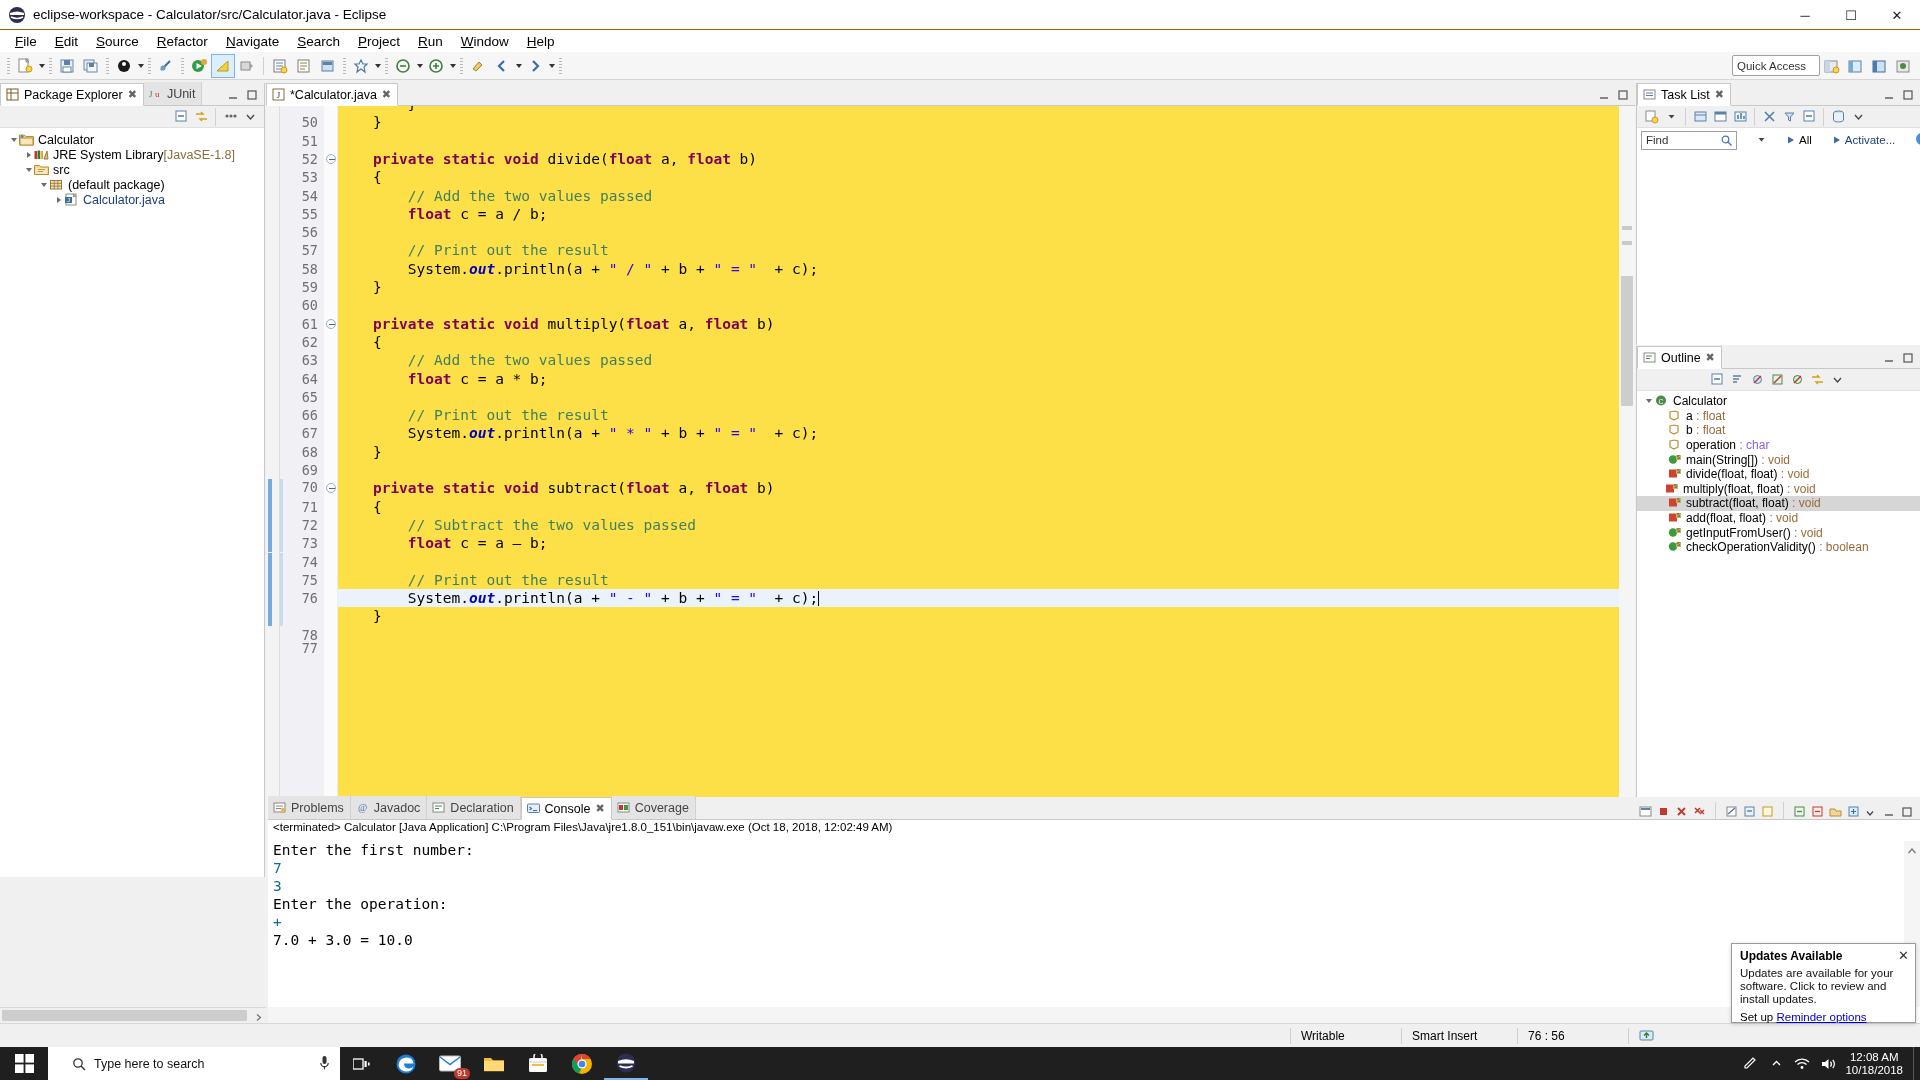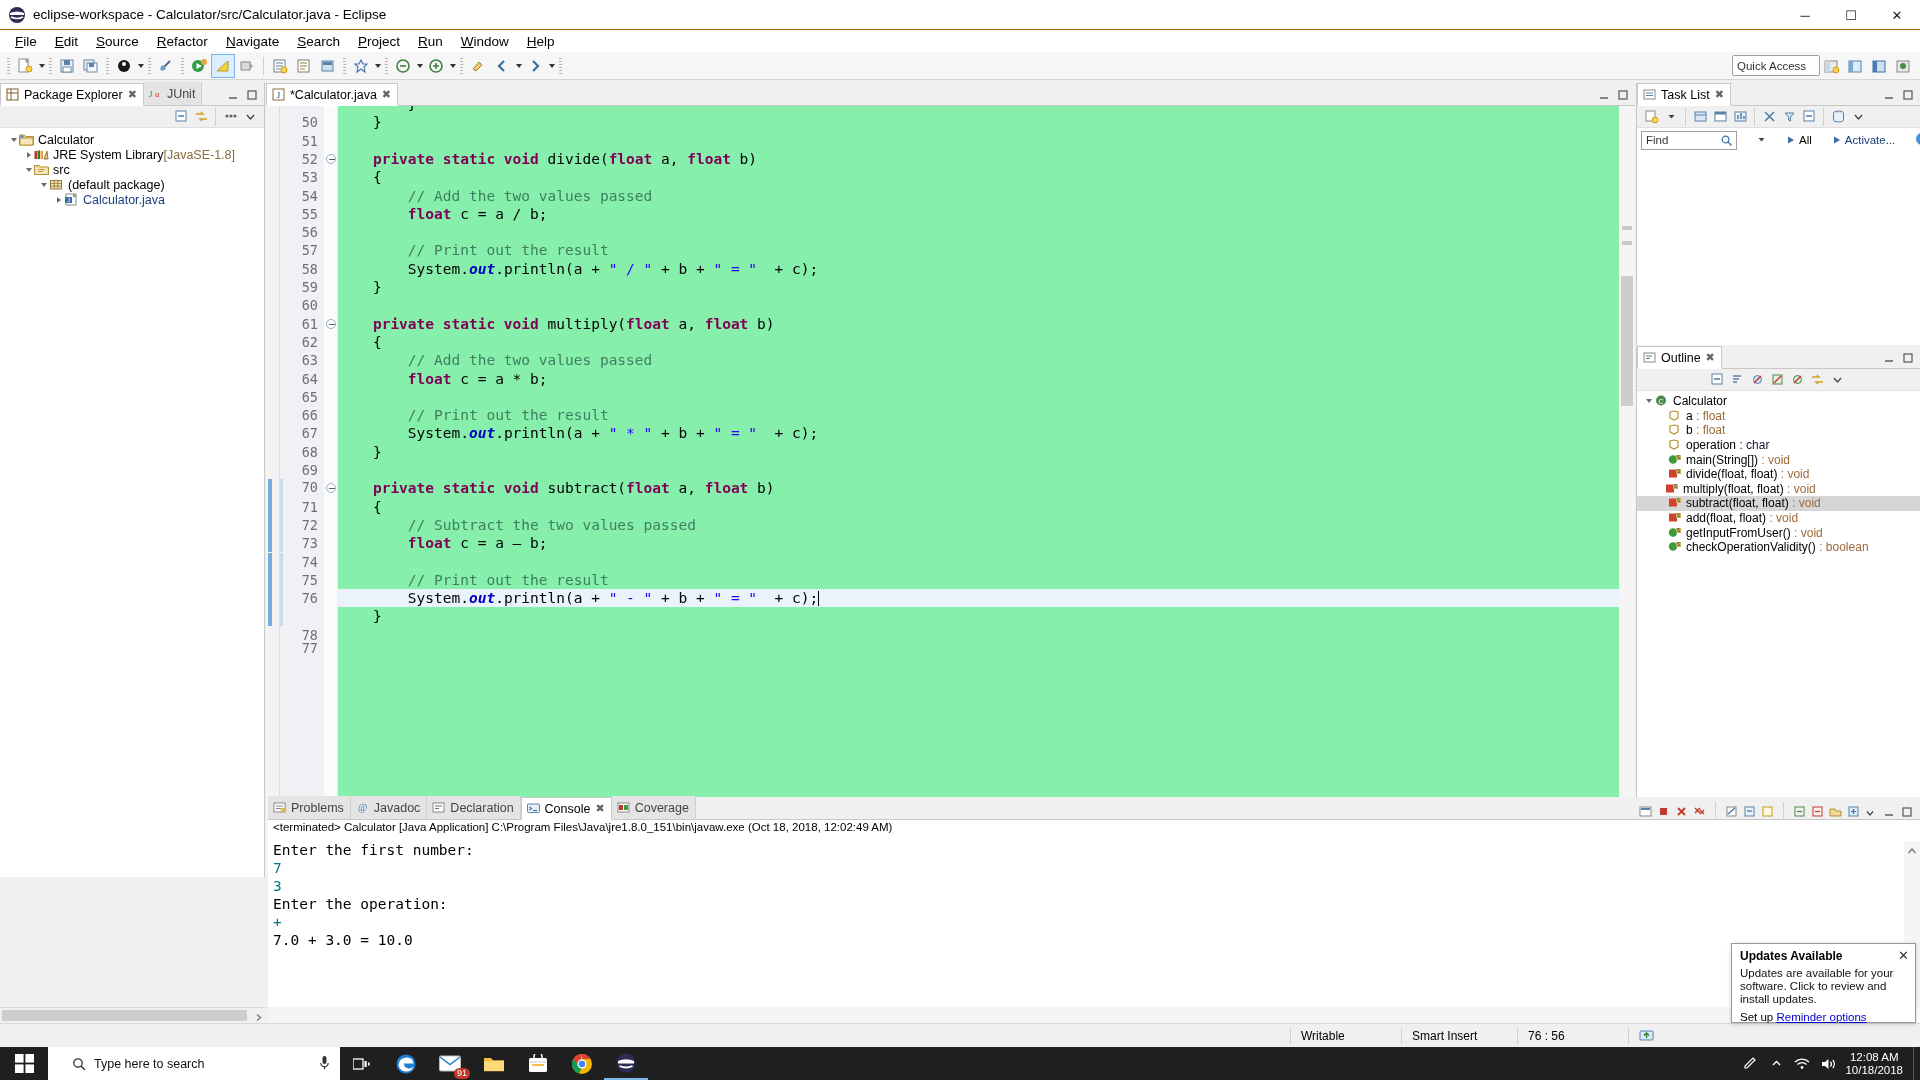--- a/index.html
+++ b/index.html
@@ -94,21 +94,21 @@
   .tnode { height:15px; display:flex; align-items:center; white-space:nowrap; }
   .twist { width:11px; height:11px; flex:none; display:flex; align-items:center; justify-content:center; }
   .twist.r::after { content:""; border-left:4px solid #6b6b6b; border-top:3.5px solid transparent; border-bottom:3.5px solid transparent; }
   .twist.d::after { content:""; border-top:4px solid #6b6b6b; border-left:3.5px solid transparent; border-right:3.5px solid transparent; }
   .tico2 { width:16px; height:14px; flex:none; margin-right:3px; position:relative; }
   .tlabel { color:#000; }
   .tsub { color:#8a6d3b; }
 
   
   #editor-panel { background:#fff; }
-  .editor-body { position:absolute; left:0; right:0; top:23px; bottom:0; background:#86efac; overflow:hidden; }
+  .editor-body { position:absolute; left:0; right:0; top:23px; bottom:0; background:#fde047; overflow:hidden; }
   .ed-markbar { position:absolute; left:0; top:0; width:14px; bottom:0; background:#f3f3f3; border-right:1px solid #ddd; }
   .ed-gutter { position:absolute; left:14px; top:0; width:44px; bottom:0; background:#f0f0f5; }
   .ed-fold { position:absolute; left:58px; top:0; width:14px; bottom:0; background:#fbfbfb; border-right:1px solid #eee; }
   .ed-code { position:absolute; left:72px; top:0; right:16px; bottom:16px; overflow:hidden;
     font-family:"DejaVu Sans Mono","Liberation Mono",monospace; font-size:14.5px; line-height:18.3px; }
   .ln { position:absolute; right:6px; font-family:"DejaVu Sans Mono","Liberation Mono",monospace;
         font-size:13.5px; color:#707070; line-height:18.3px; }
   .cl { position:absolute; left:0; white-space:pre; line-height:18.3px; color:#000; }
   .kw { color:#7f0055; font-weight:bold; }
   .cm { color:#3f7f5f; }
@@ -813,21 +813,21 @@
             <span class="tico2"><svg width="15" height="13" viewBox="0 0 15 13">
                 <path d="M3 3 L7 2 L11 3 L11 9 L7 11 L3 9z" fill="none" stroke="#b8902e" stroke-width="1.2"></path>
               </svg></span>
             <span style="font-size: 12px;"><span style="color:#000">b</span><span style="color:#9a6b3a"> : float</span></span>
           </div>
           <div class="tnode" style="height: 14.6px; padding-left: 19px;">
             <span class="twist"></span>
             <span class="tico2"><svg width="15" height="13" viewBox="0 0 15 13">
                 <path d="M3 3 L7 2 L11 3 L11 9 L7 11 L3 9z" fill="none" stroke="#b8902e" stroke-width="1.2"></path>
               </svg></span>
-            <span style="font-size: 12px;"><span style="color:#000">operation</span><span style="color:#0f172a"> : char</span></span>
+            <span style="font-size: 12px;"><span style="color:#000">operation</span><span style="color:#8b5cf6"> : char</span></span>
           </div>
           <div class="tnode" style="height: 14.6px; padding-left: 19px;">
             <span class="twist"></span>
             <span class="tico2"><svg width="15" height="13" viewBox="0 0 15 13">
                 <circle cx="6" cy="6.5" r="4.2" fill="#3c9c3c"></circle>
                 <rect x="9" y="2" width="5" height="5" fill="#c8b06a"></rect>
                 <text x="11.5" y="6.2" font-size="4.5" text-anchor="middle" fill="#4a3b10" font-family="Liberation Sans, sans-serif">S</text>
               </svg></span>
             <span style="font-size: 12px;"><span style="color:#000">main(String[])</span><span style="color:#9a6b3a"> : void</span></span>
           </div>

